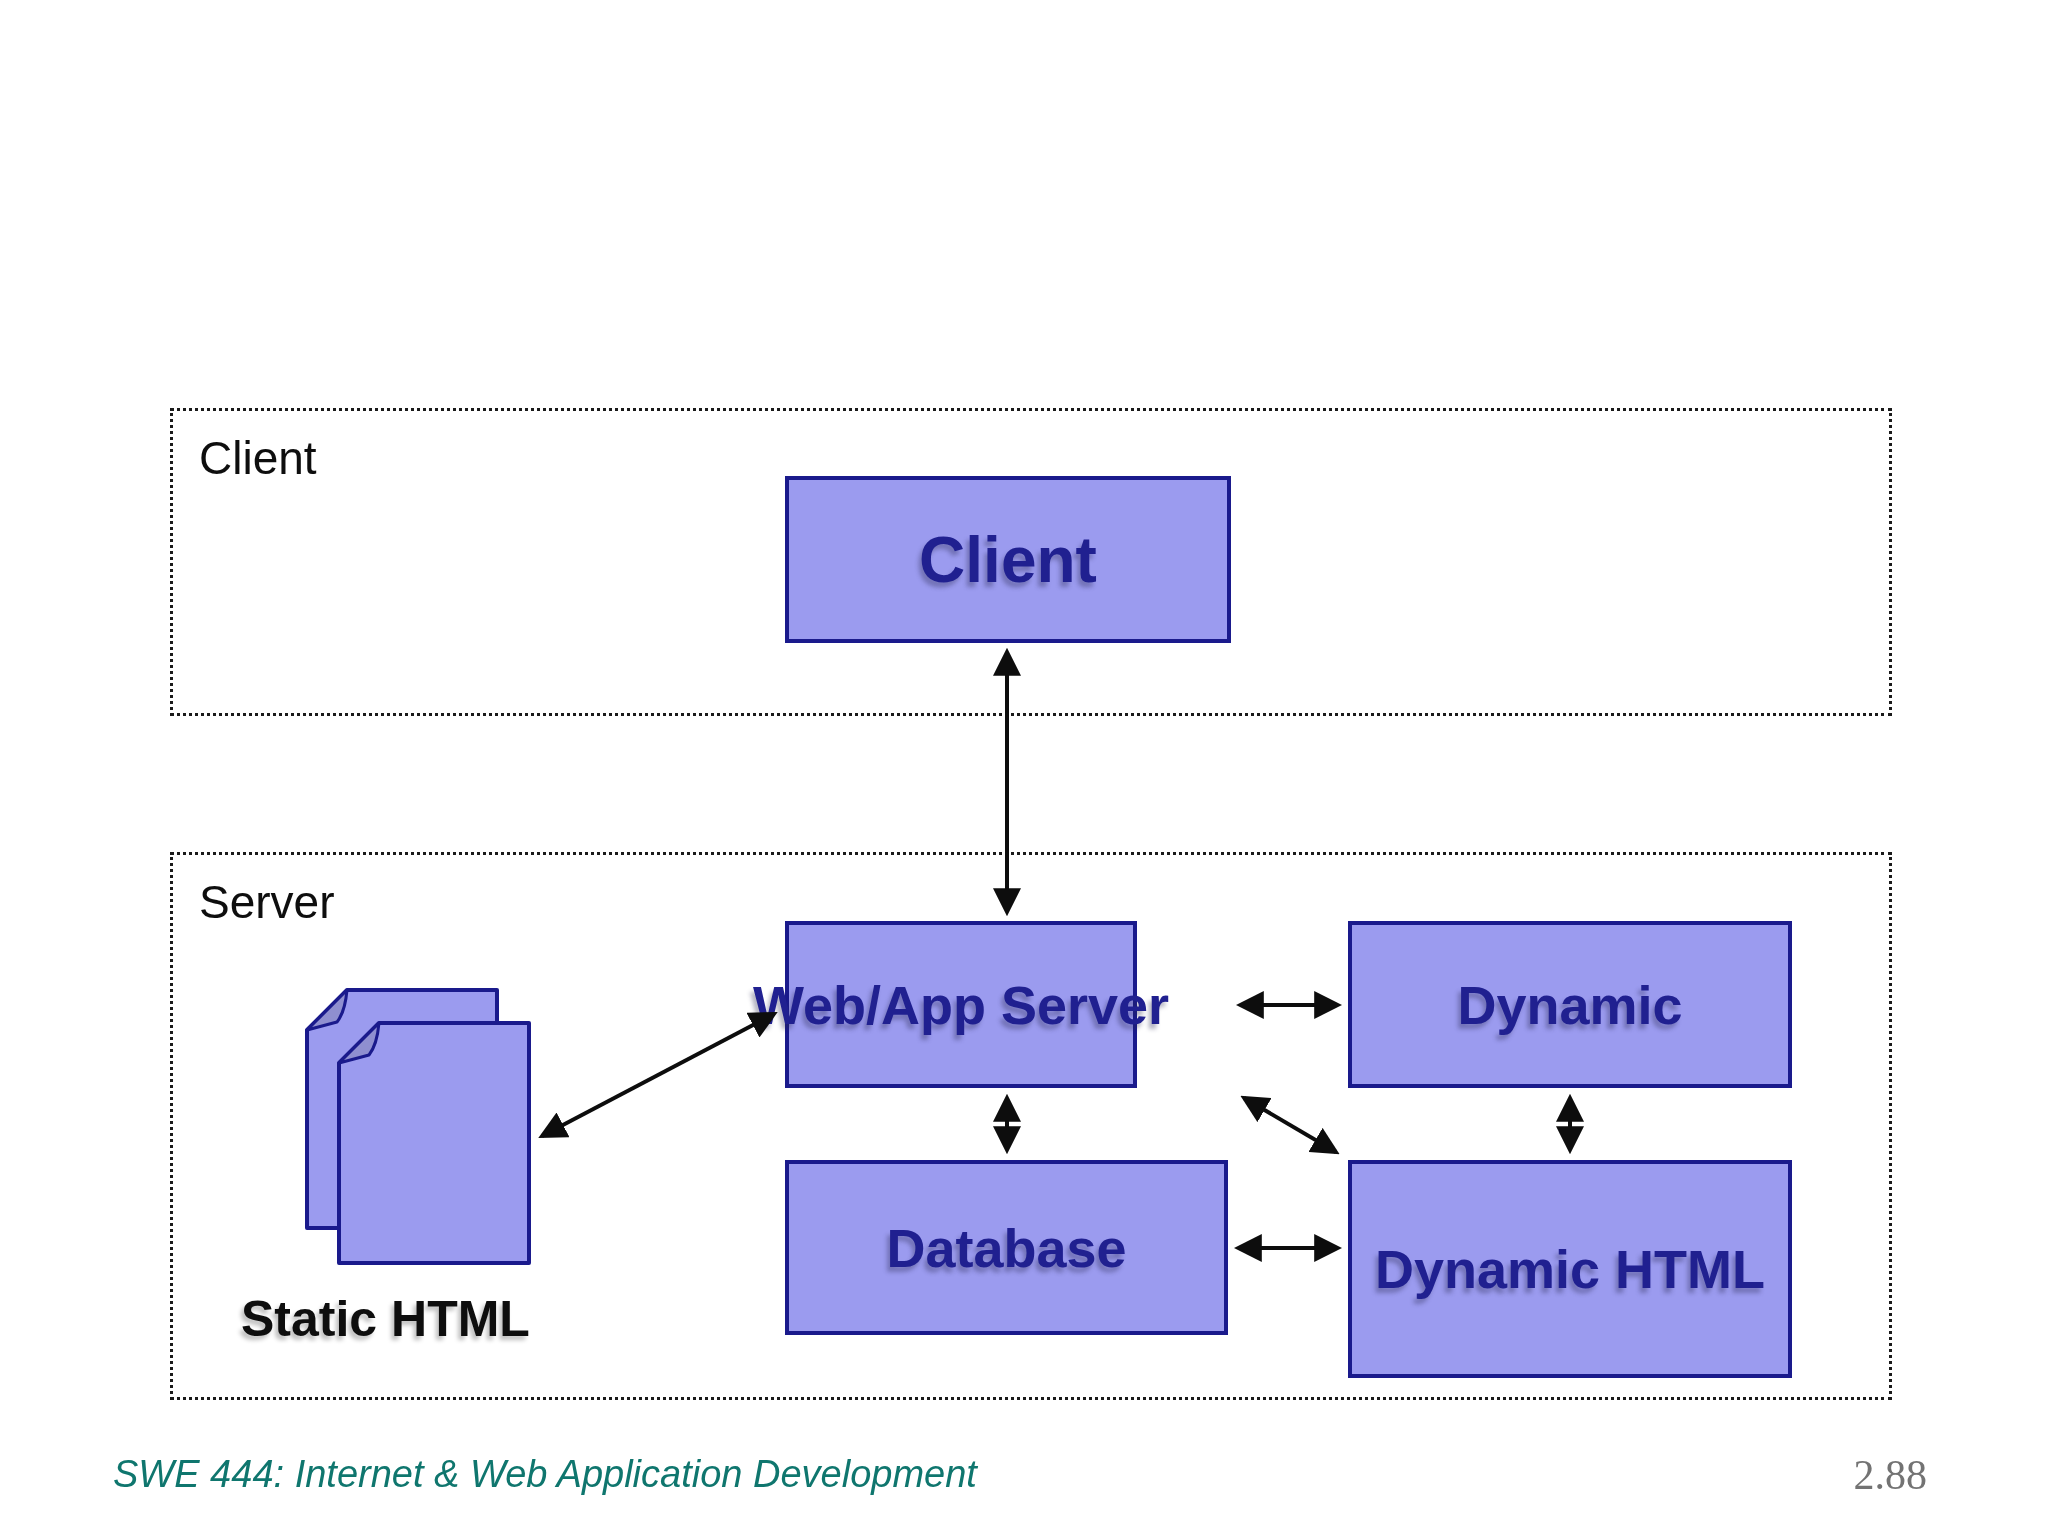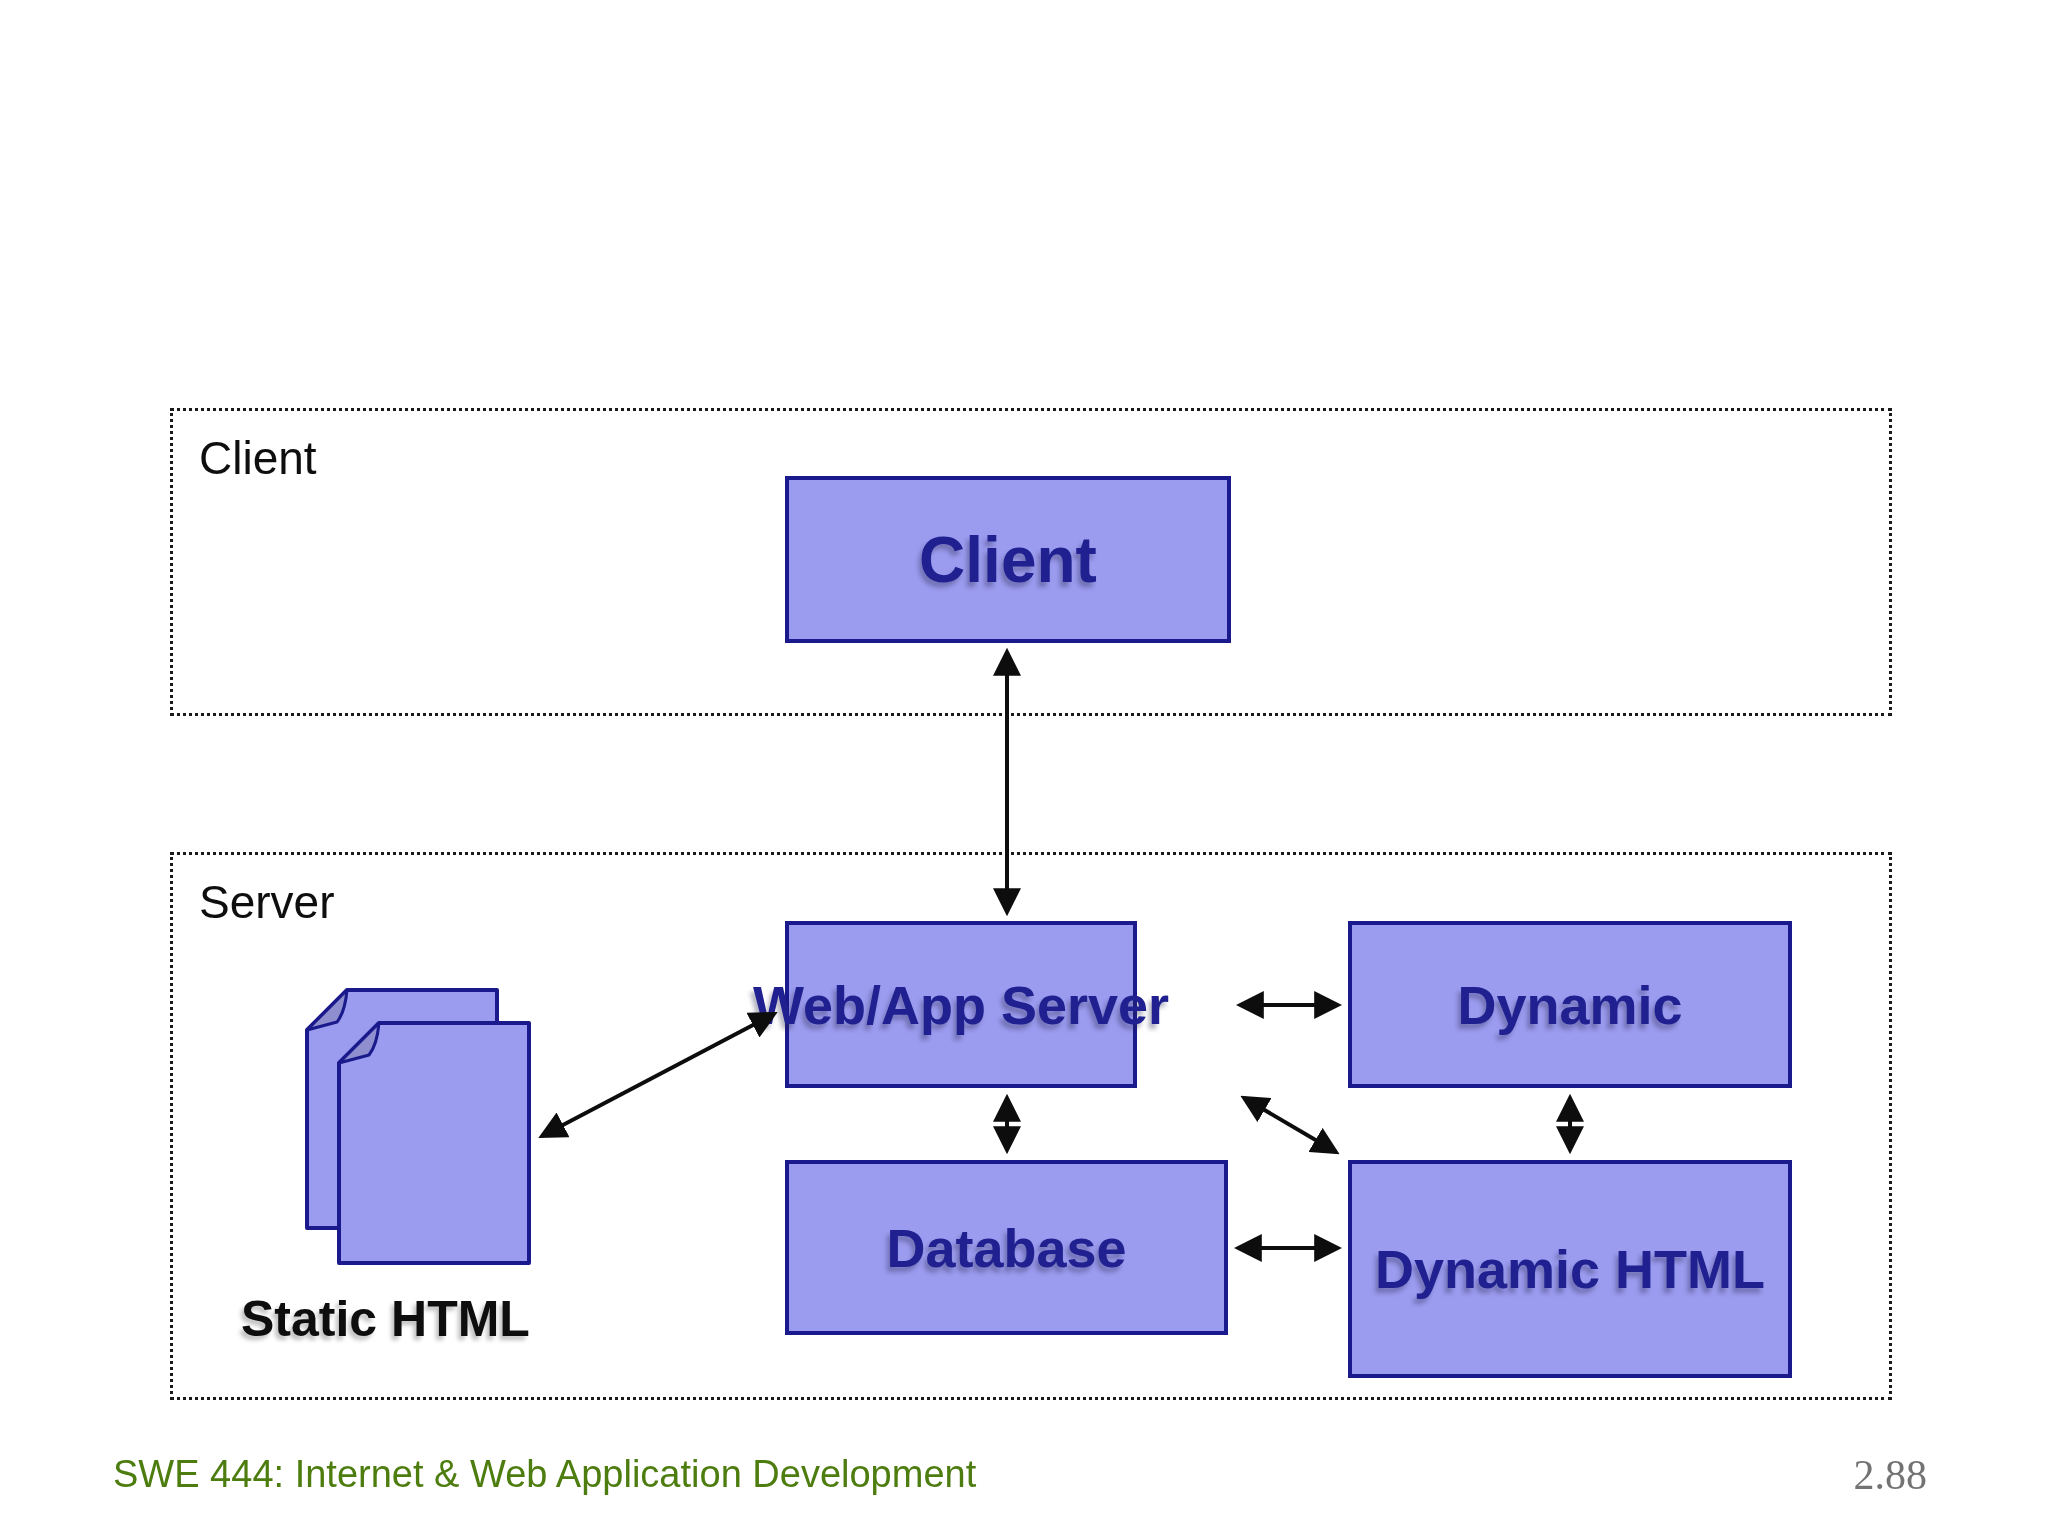--- a/index.html
+++ b/index.html
@@ -44,21 +44,21 @@
   .node-label.big{font-size:64px;}
   
   .static-label{
     font-size:50px;font-weight:bold;color:#0e0e0e;
     text-shadow:-3px 4px 4px rgba(0,0,0,0.25);
     white-space:nowrap;
   }
   
   .footer-left{
     left:113px;top:1453px;
-    font-size:38px;color:#4d7c0f;
+    font-size:38px;color:#0f766e;font-style:italic;
   }
   .footer-right{
     right:121px;top:1451px;
     font-size:42px;color:#737373;
     font-family:"Liberation Serif","DejaVu Serif",serif;
   }
   svg.overlay{position:absolute;left:0;top:0;pointer-events:none;}
   .connector{stroke:#0d0d0d;stroke-width:4;fill:none;}
   .page-shape{fill:#9B9BEF;stroke:#1A1A8C;stroke-width:4;stroke-linejoin:round;}
   .page-fold{fill:#8F8FD0;stroke:#1A1A8C;stroke-width:3;stroke-linejoin:round;}

